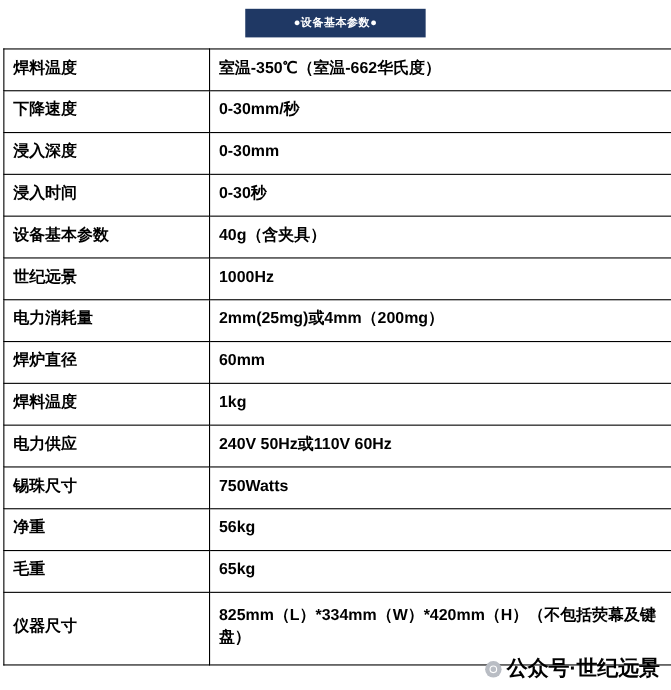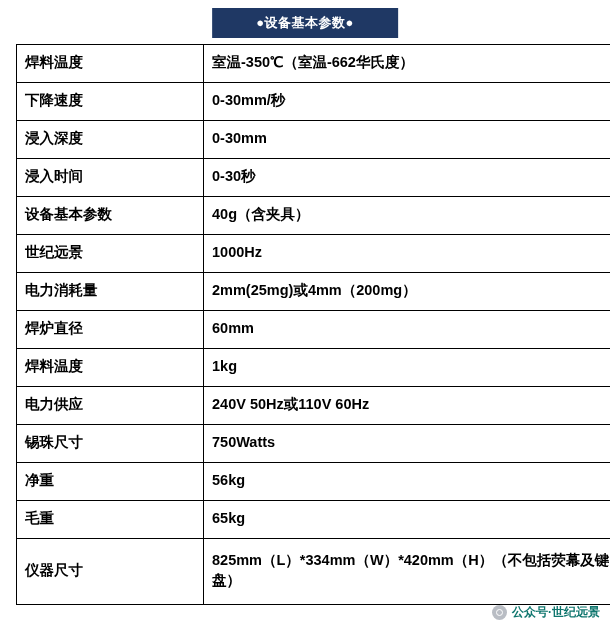--- a/index.html
+++ b/index.html
@@ -21,33 +21,33 @@
     height: 44px;
     position: relative;
   }
   .banner {
     position: absolute;
     left: 50%;
     transform: translateX(-50%);
     top: 8px;
     background: #1f3864;
     color: #ffffff;
-    font-size: 13px;
+    font-size: 10px;
     font-weight: bold;
     padding: 6px 44px;
     letter-spacing: 0.5px;
     white-space: nowrap;
   }
   .banner-title {
     display: inline-block;
   }
 
   
   .table-wrap {
-    padding: 0 16px;
+    padding: 0 3px;
     box-sizing: border-box;
     width: 100%;
     border-radius: 21px;
   }
   table.spec {
     border-collapse: collapse;
     width: 594px;
     table-layout: fixed;
     border: 1.5px solid #000;
   }
@@ -73,22 +73,22 @@
   }
 
   
   .watermark {
     position: absolute;
     right: 10px;
     bottom: 6px;
     display: flex;
     align-items: center;
     gap: 5px;
-    color: #0f766e;
-    font-size: 12px;
+    color: #000000;
+    font-size: 19px;
     font-weight: bold;
     pointer-events: none;
   }
   .wm-icon {
     width: 15px;
     height: 15px;
     border-radius: 50%;
     background: #b9bdc4;
     display: inline-block;
     position: relative;

